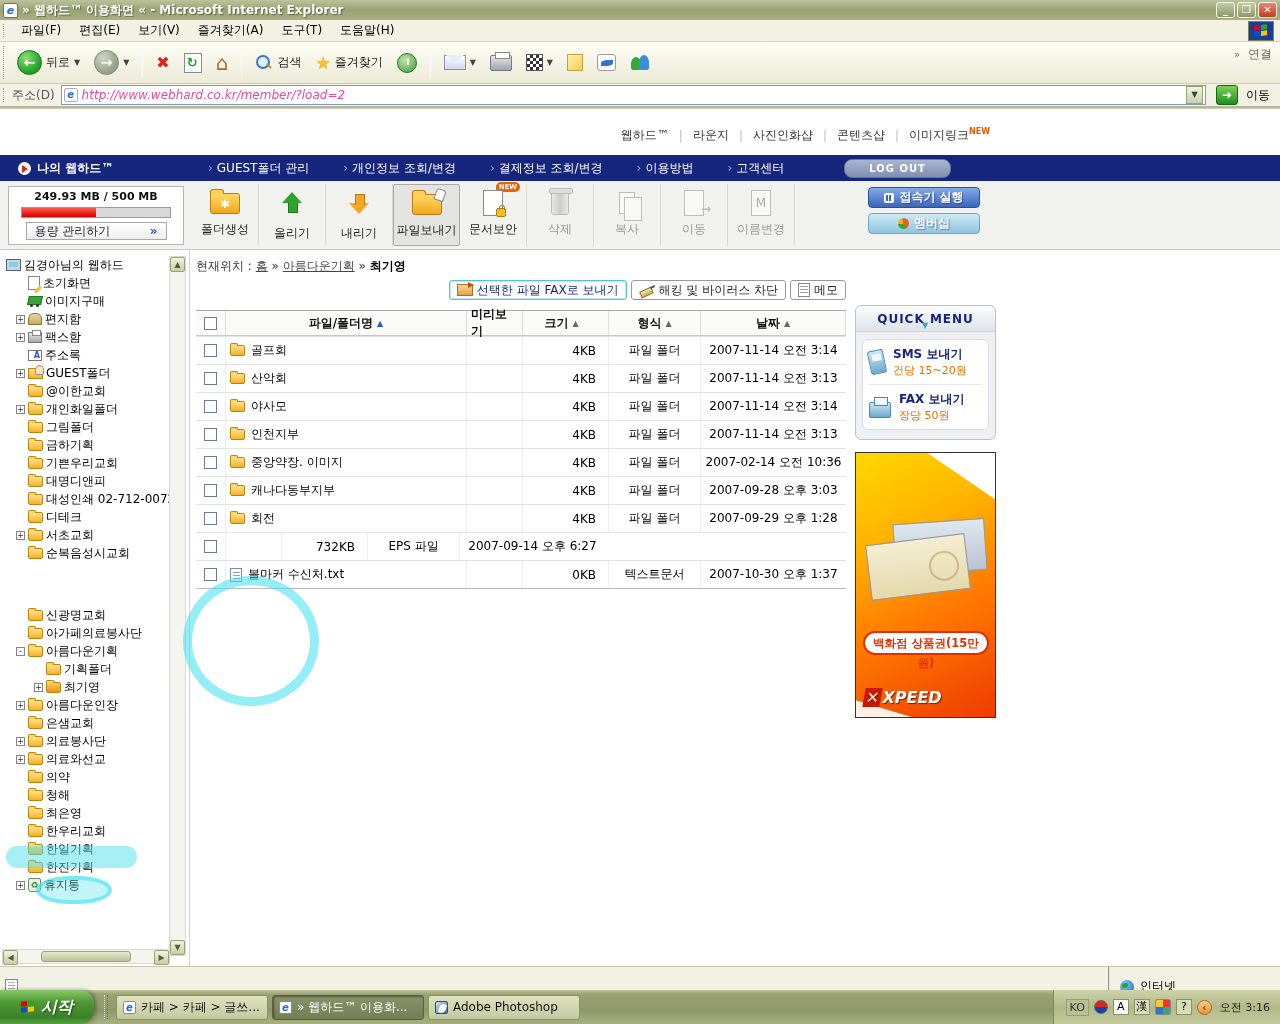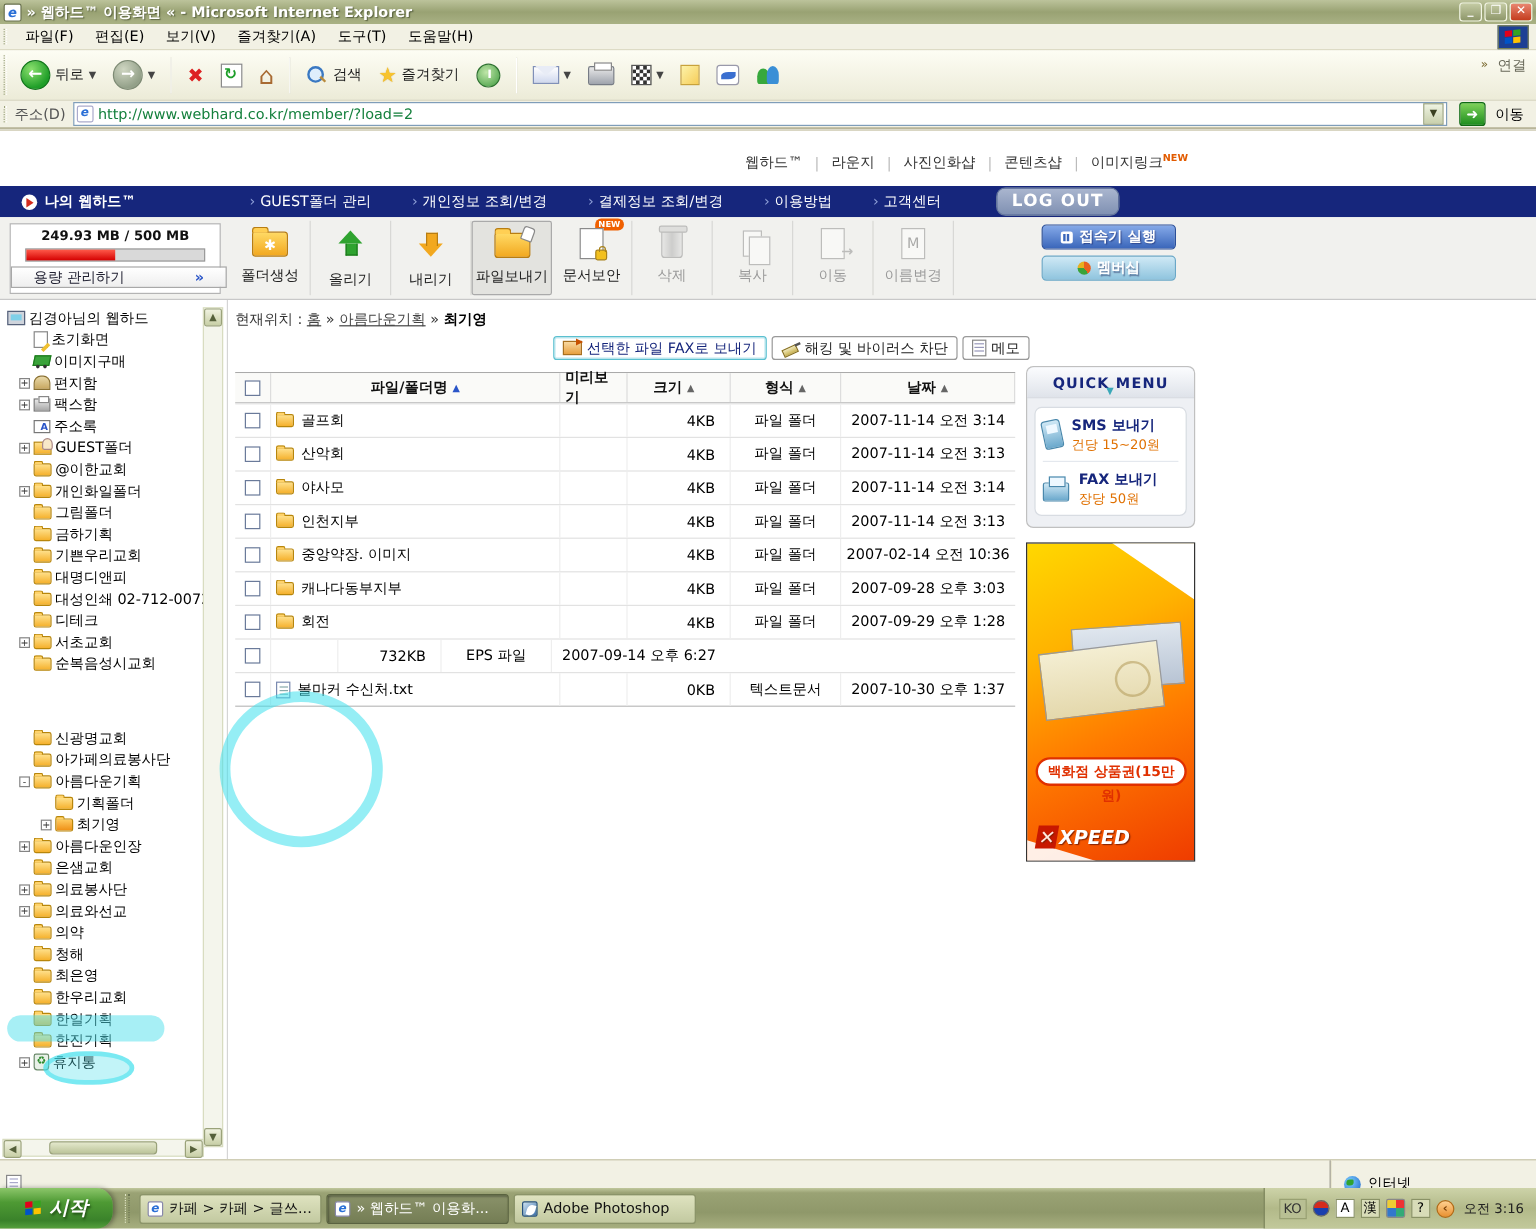--- a/index.html
+++ b/index.html
@@ -64,21 +64,21 @@
   .gl-msn::after { content:""; position:absolute; left:9px; top:1px; width:10px; height:15px; background:#3a8fd6; border-radius:50% 50% 20% 20%; }
   .linksbar { position:absolute; right:8px; top:4px; display:flex; align-items:center; gap:8px; color:#6a6a5a; }
   .linksbar .chev { font-size:10px; color:#7a6a30; }
 
   
   .addressbar { position:absolute; left:0; top:84px; width:1280px; height:24px; background:#f2f1e4; border-bottom:2px solid #b8b59a;
     display:flex; align-items:center; gap:6px; padding-left:12px; }
   .addr-label { color:#555; }
   .addr-box { flex:1; height:20px; background:#fff; border:1px solid #7f9db9; display:flex; align-items:center; padding:0 2px; gap:4px; margin-right:4px; }
   .addr-box .ie-small { width:14px; height:14px; font-size:10px; font-weight:bold; font-style:italic; color:#2a6fd6; border:1px solid #aac; border-radius:2px; text-align:center; line-height:12px; background:#fff; }
-  .addr-url { flex:1; font-size:12px; color:#15803d; white-space:nowrap; overflow:hidden; }
+  .addr-url { flex:1; font-size:12px; color:#ec4899; white-space:nowrap; overflow:hidden;font-style:italic; }
   .addr-dd { width:17px; height:18px; background:linear-gradient(180deg,#eef3e2,#c9d0ac); border:1px solid #9aa27a; font-size:8px; text-align:center; line-height:16px; color:#3a4020; }
   .go-btn { width:22px; height:20px; background:linear-gradient(180deg,#7fd25a,#1f8e1f); border:1px solid #0f6a14; border-radius:3px; color:#fff; font-weight:bold; text-align:center; line-height:18px; }
   .go-label { margin:0 10px 0 2px; color:#000; }
 
   
   .siteheader { position:absolute; left:0; top:108px; width:1280px; height:47px; background:#fff; border-top:1px solid #d0cdb5; }
   .logo { position:absolute; left:10px; top:6px; }
   .logo .only { font-style:italic; font-size:14px; color:#23306e; font-family:"DejaVu Serif","Liberation Serif",serif; }
   .logo .word { font-size:24px; font-weight:bold; color:#23306e; letter-spacing:-1px; margin-left:8px; }
   .logo .tld { font-size:16px; font-weight:bold; color:#23306e; }
@@ -86,29 +86,29 @@
   .toplinks .sep { color:#bbb; }
   .toplinks sup { color:#e25b00; font-size:8px; font-weight:bold; }
 
   
   .sitenav { position:absolute; left:0; top:155px; width:1280px; height:26px; background:#16267c; display:flex; align-items:center; color:#fff; }
   .sitenav .my { display:flex; align-items:center; gap:6px; font-weight:bold; margin-left:18px; width:190px; }
   .dotico { width:13px; height:13px; border-radius:50%; background:#fff; position:relative; }
   .dotico::after { content:""; position:absolute; left:4px; top:3px; border-left:6px solid #d42b1e; border-top:4px solid transparent; border-bottom:4px solid transparent; }
   .sitenav .navlink { margin-right:34px; color:#fff; }
   .sitenav .navlink .arr2 { color:#8fa0d8; margin-right:4px; }
-  .logout { margin-left:12px; background:linear-gradient(180deg,#aab6cf,#7f90b2); border:1px solid #65779c; border-radius:8px; color:#fff; font-weight:bold; font-size:14px; padding:3px 12px; letter-spacing:1px; }
+  .logout { margin-left:26px; background:linear-gradient(180deg,#aab6cf,#7f90b2); border:1px solid #65779c; border-radius:8px; color:#fff; font-weight:bold; font-size:10px; padding:3px 24px; letter-spacing:1px; }
 
   
   .actionbar { position:absolute; left:0; top:181px; width:1280px; height:69px; background:#f1f1ee; border-bottom:1px solid #c8c8c8; }
   .quota { position:absolute; left:8px; top:5px; width:176px; height:59px; background:#fff; border:1px solid #b4b4b4; text-align:center; padding-top:3px; }
   .quota .usage { font-weight:bold; font-size:11px; color:#111; }
   .quota .bar { margin:4px auto 4px; width:150px; height:11px; background:#d9d9d9; border:1px solid #9a9a9a; position:relative; }
   .quota .fill { position:absolute; left:0; top:0; bottom:0; background:linear-gradient(180deg,#ff5a4a,#d40000); }
-  .quota .manage { margin:0 auto; width:180px; height:18px; border:1px solid #a8a8a8; background:linear-gradient(180deg,#fff,#eee); display:flex; align-items:center; justify-content:space-between; padding:0 18px; color:#223; }
+  .quota .manage { margin:0 auto; width:141px; height:18px; border:1px solid #a8a8a8; background:linear-gradient(180deg,#fff,#eee); display:flex; align-items:center; justify-content:space-between; padding:0 8px; color:#223; }
   .quota .manage b { color:#2a55c8; }
   .actbtns { position:absolute; left:192px; top:0; height:69px; display:flex; }
   .actbtn { width:67px; height:62px; margin-top:3px; text-align:center; padding-top:4px; position:relative; border-right:1px solid #d8d8d5; }
   .actbtn .lbl { font-size:12px; color:#222; margin-top:3px; display:block; }
   .actbtn.selected { background:#e3e3df; border:1px solid #aaa; border-radius:2px; }
   .actbtn.disabled .lbl { color:#9a9a9a; }
   .actbtn.disabled .aicon { opacity:.5; filter:grayscale(1); }
   .aicon { display:block; height:30px; position:relative; }
   .newbadge { position:absolute; top:-2px; right:6px; background:#f06000; color:#fff; font-size:7px; font-weight:bold; border-radius:5px 5px 5px 0; padding:1px 3px; }
   .bigfolder { display:inline-block; width:30px; height:21px; margin-top:5px; background:linear-gradient(180deg,#ffd964,#f2a81f); border:1px solid #b87d12; border-radius:2px 3px 3px 3px; position:relative; }
@@ -165,21 +165,21 @@
   .fi-recycle { width:13px; height:14px; min-width:13px; background:#e8f0e8; border:1px solid #6a8a6a; border-radius:2px 2px 3px 3px; position:relative; display:inline-block; color:#2a8a2a; font-size:9px; line-height:13px; text-align:center; }
   .vscroll { position:absolute; right:3px; top:6px; width:17px; height:700px; background:#f4f5ec; border:1px solid #d8dcc0; }
   .sbtn-arrow { position:absolute; left:0; width:15px; height:15px; background:linear-gradient(180deg,#f0f2e0,#c8cfa6); border:1px solid #9aa27a; border-radius:2px; color:#55603a; font-size:8px; text-align:center; line-height:14px; }
   .hscroll { position:absolute; left:2px; bottom:2px; width:168px; height:15px; background:#f4f5ec; border:1px solid #d8dcc0; }
   .hthumb { position:absolute; left:38px; top:1px; width:90px; height:11px; background:linear-gradient(180deg,#e4e8cc,#bcc49a); border:1px solid #9aa27a; border-radius:3px; }
 
   
   .breadcrumb { position:absolute; left:196px; top:8px; color:#333; }
   .breadcrumb a { color:#444; text-decoration:underline; }
   .breadcrumb .cur { font-weight:bold; color:#000; }
-  .listbtns { position:absolute; left:208px; top:30px; width:650px; display:flex; justify-content:flex-end; gap:4px; }
+  .listbtns { position:absolute; left:196px; top:30px; width:650px; display:flex; justify-content:flex-end; gap:4px; }
   .lbtn { height:20px; display:flex; align-items:center; gap:4px; padding:0 7px; background:#fff; border:1px solid #999; border-radius:3px; color:#222; }
   .lbtn.fax { border:1px solid #5bc0d0; color:#16267c; box-shadow:0 0 0 1px #bfe8f0 inset; }
   .gl-faxsend { width:16px; height:12px; background:linear-gradient(180deg,#f8d8a0,#e8a040); border:1px solid #a87020; position:relative; }
   .gl-faxsend::after { content:""; position:absolute; right:-2px; top:-3px; border-left:6px solid #c85000; border-top:3px solid transparent; border-bottom:3px solid transparent; }
   .gl-syringe { width:16px; height:14px; position:relative; }
   .gl-syringe::before { content:""; position:absolute; left:1px; top:6px; width:11px; height:5px; background:linear-gradient(180deg,#f0e8b8,#c8b050); border:1px solid #887020; transform:rotate(-25deg); }
   .gl-syringe::after { content:""; position:absolute; right:0; top:3px; width:5px; height:1.5px; background:#555; transform:rotate(-25deg); }
   .gl-memo { width:12px; height:14px; background:#fff; border:1px solid #888; position:relative; }
   .gl-memo::after { content:""; position:absolute; left:1px; top:2px; width:8px; height:1px; background:#99b; box-shadow:0 3px 0 #99b, 0 6px 0 #99b; }
 

